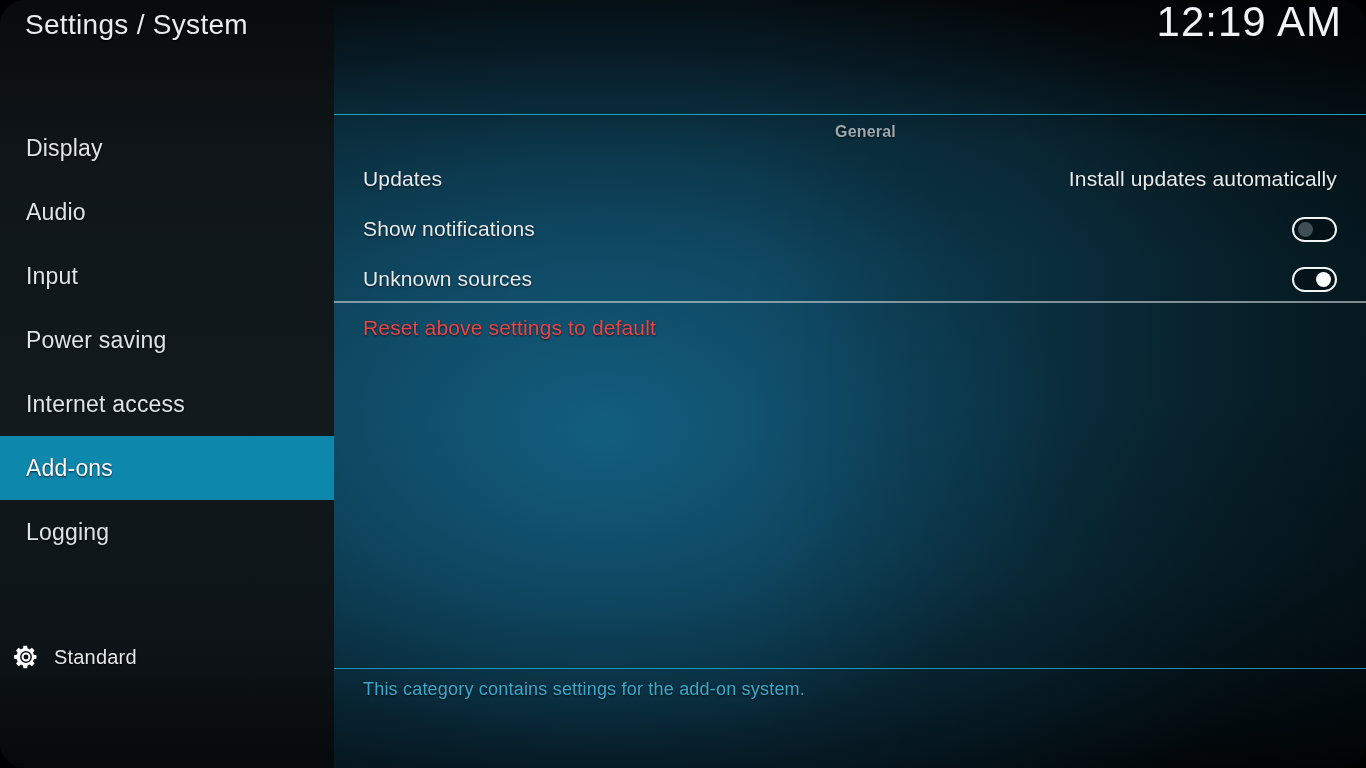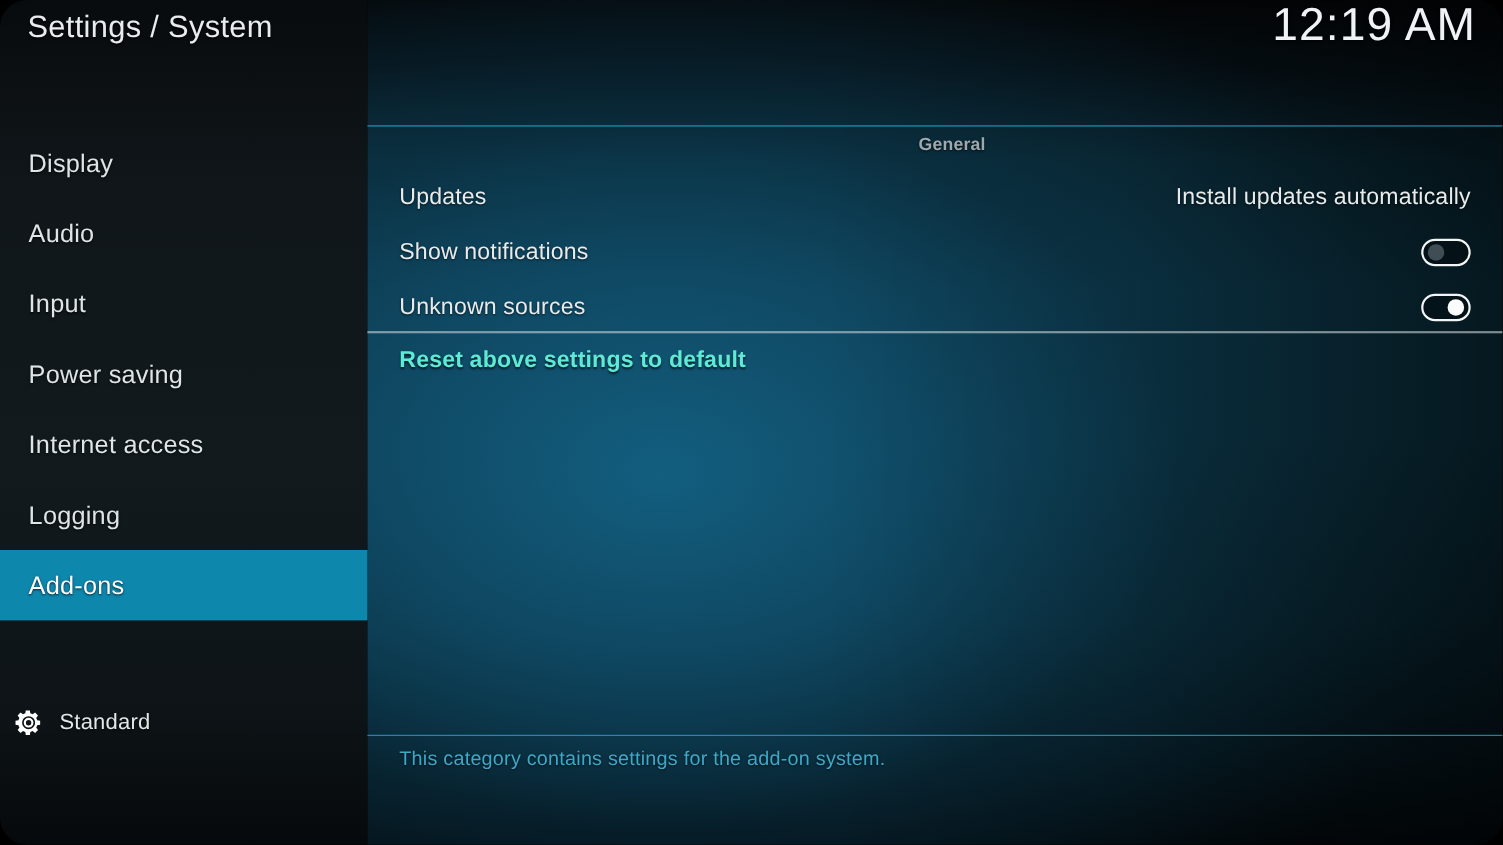--- a/index.html
+++ b/index.html
@@ -230,22 +230,22 @@
   .action-row {
     position:absolute;
     left:0; top:304px;
     width:1032px; height:48px;
     display:flex;
     align-items:center;
     padding:0 29px;
   }
   .action-label {
     font-size:21px;
-    font-weight:700;
-    color:#5eead4;
+    font-weight:400;
+    color:#ef4444;
     letter-spacing:0.15px;
     text-shadow:0 1px 2px rgba(0,0,0,0.65);
   }
 
   .rule-bottom {
     position:absolute;
     left:0; top:668px;
     width:1032px; height:1px;
     background:#1fa8c9;
     opacity:0.85;
@@ -288,26 +288,26 @@
       </div>
 
       <div class="cat-item">
         <span class="cat-label">Power saving</span>
       </div>
 
       <div class="cat-item">
         <span class="cat-label">Internet access</span>
       </div>
 
-      <div class="cat-item">
-        <span class="cat-label">Logging</span>
-      </div>
-
       <div class="cat-item selected">
         <span class="cat-label">Add-ons</span>
+      </div>
+
+      <div class="cat-item">
+        <span class="cat-label">Logging</span>
       </div>
 
     </div>
 
     <div class="profile-row">
       <svg class="gear-icon" viewBox="0 0 24 24">
         <path fill="#ffffff" d="M12 8.2a3.8 3.8 0 1 0 0 7.6 3.8 3.8 0 0 0 0-7.6zm0 5.9a2.1 2.1 0 1 1 0-4.2 2.1 2.1 0 0 1 0 4.2z"></path>
         <path fill="#ffffff" d="M21 13.6v-3.2l-2.35-.36a6.9 6.9 0 0 0-.74-1.79l1.4-1.92-2.26-2.26-1.92 1.4a6.9 6.9 0 0 0-1.79-.74L13 2.4H9.8l-.36 2.33a6.9 6.9 0 0 0-1.79.74l-1.92-1.4L3.47 6.33l1.4 1.92a6.9 6.9 0 0 0-.74 1.79L1.8 10.4v3.2l2.33.36c.16.63.41 1.23.74 1.79l-1.4 1.92 2.26 2.26 1.92-1.4c.56.33 1.16.58 1.79.74l.36 2.33H13l.36-2.33c.63-.16 1.23-.41 1.79-.74l1.92 1.4 2.26-2.26-1.4-1.92c.33-.56.58-1.16.74-1.79L21 13.6zM12 17.1a5.1 5.1 0 1 1 0-10.2 5.1 5.1 0 0 1 0 10.2z"></path>
       </svg>
       <span class="profile-label">Standard</span>

